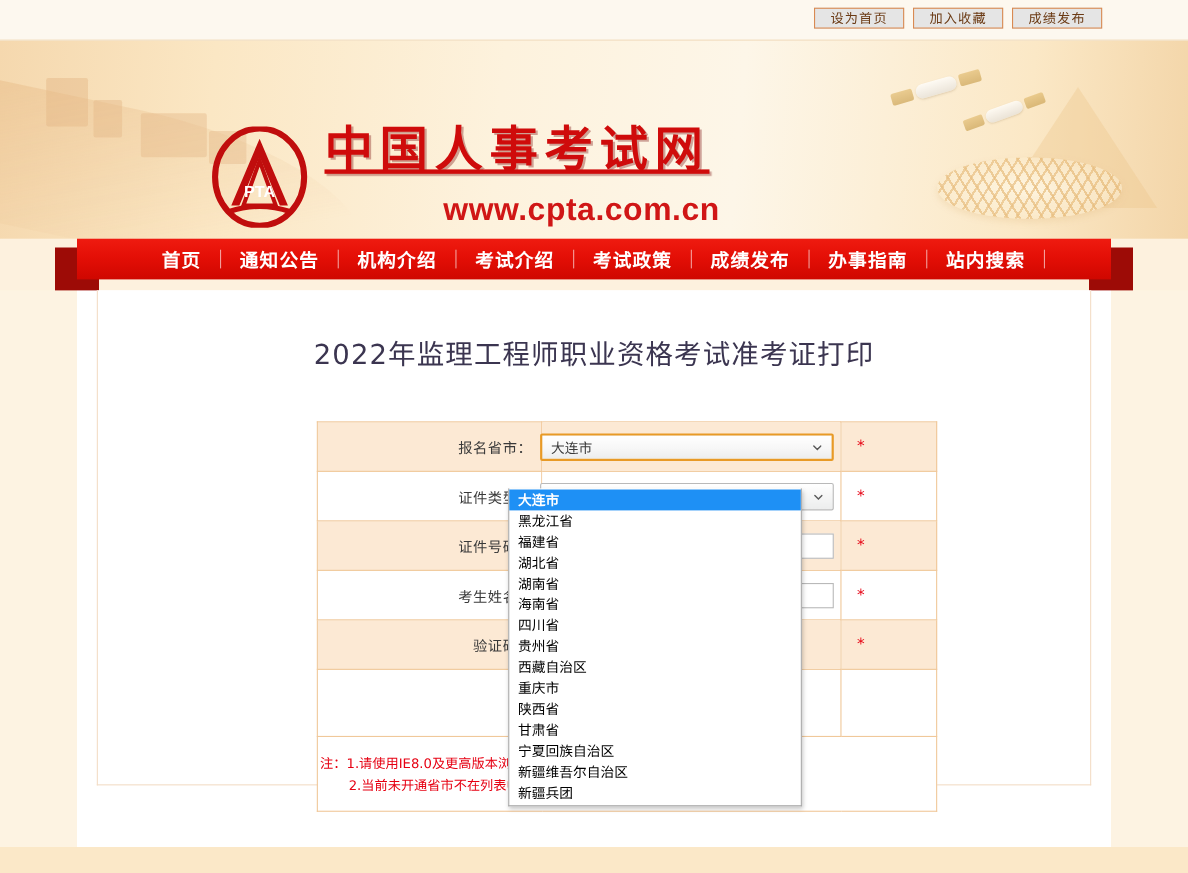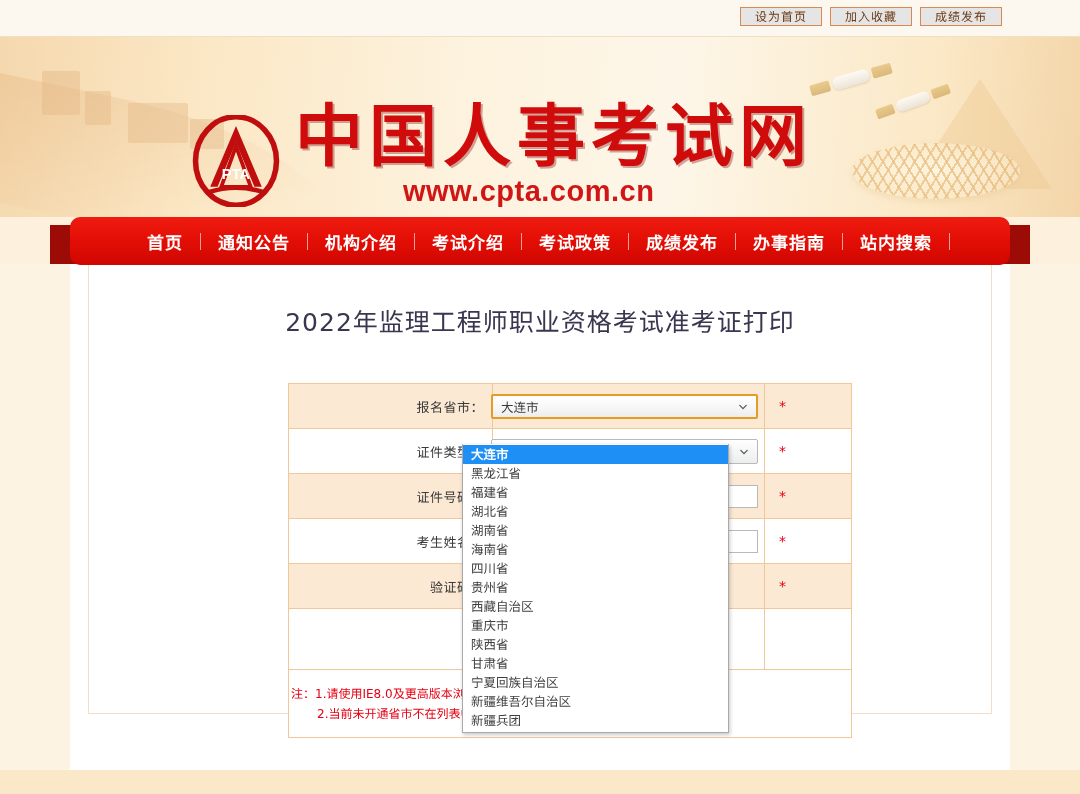--- a/index.html
+++ b/index.html
@@ -133,28 +133,29 @@
   .logo {
     position: absolute;
     left: 190px; top: 78px;
     width: 92px; height: 92px;
   }
   .brand-text {
     position: absolute;
     left: 295px; top: 68px;
   }
   .brand-cn {
-    font-size: 68px;
+    font-size: 44px;
     font-weight: bold;
     color: #cf0b0b;
     letter-spacing: 6px;
     line-height: 64px;
     text-shadow: 2px 2px 0 rgba(120,10,10,.35);
     font-family: "DejaVu Sans", sans-serif;
     white-space: nowrap;
+    text-decoration: underline;
   }
   .brand-url {
     margin-top: 6px;
     margin-left: 108px;
     font-size: 29px;
     font-weight: bold;
     color: #d01616;
     letter-spacing: .5px;
     font-family: "Liberation Sans", sans-serif;
   }
@@ -173,27 +174,26 @@
   .nav-tail-right {
     position: absolute;
     right: 50px; top: 8px;
     width: 40px; height: 48px;
     background: #9d0b06;
   }
   .nav {
     position: absolute;
     left: 70px;
     width: 940px;
-    height: 48px;
+    height: 37px;
     background: linear-gradient(to bottom, #ef1b10 0%, #e40f06 45%, #cf0700 100%);
     display: flex;
     align-items: center;
     justify-content: center;
     z-index: 2;
-    border-radius: 10px;
   }
   .nav-item {
     color: #ffffff;
     font-size: 17px;
     font-weight: bold;
     padding: 0 17px;
     letter-spacing: 1px;
     cursor: pointer;
     font-family: "DejaVu Sans", sans-serif;
     white-space: nowrap;
@@ -355,21 +355,21 @@
     box-shadow: 1px 2px 4px rgba(0,0,0,.22);
     z-index: 50;
     padding: 1px 0 2px 0;
     box-sizing: border-box;
   }
   .dd-item {
     height: 19px;
     line-height: 19px;
     font-size: 12.5px;
     padding-left: 8px;
-    color: #404040;
+    color: #000000;
     font-family: "DejaVu Sans", sans-serif;
     white-space: nowrap;
     cursor: pointer;
   }
   .dd-item.selected {
     background: #1e90f5;
     color: #ffffff;
     font-weight: bold;
   }
 

